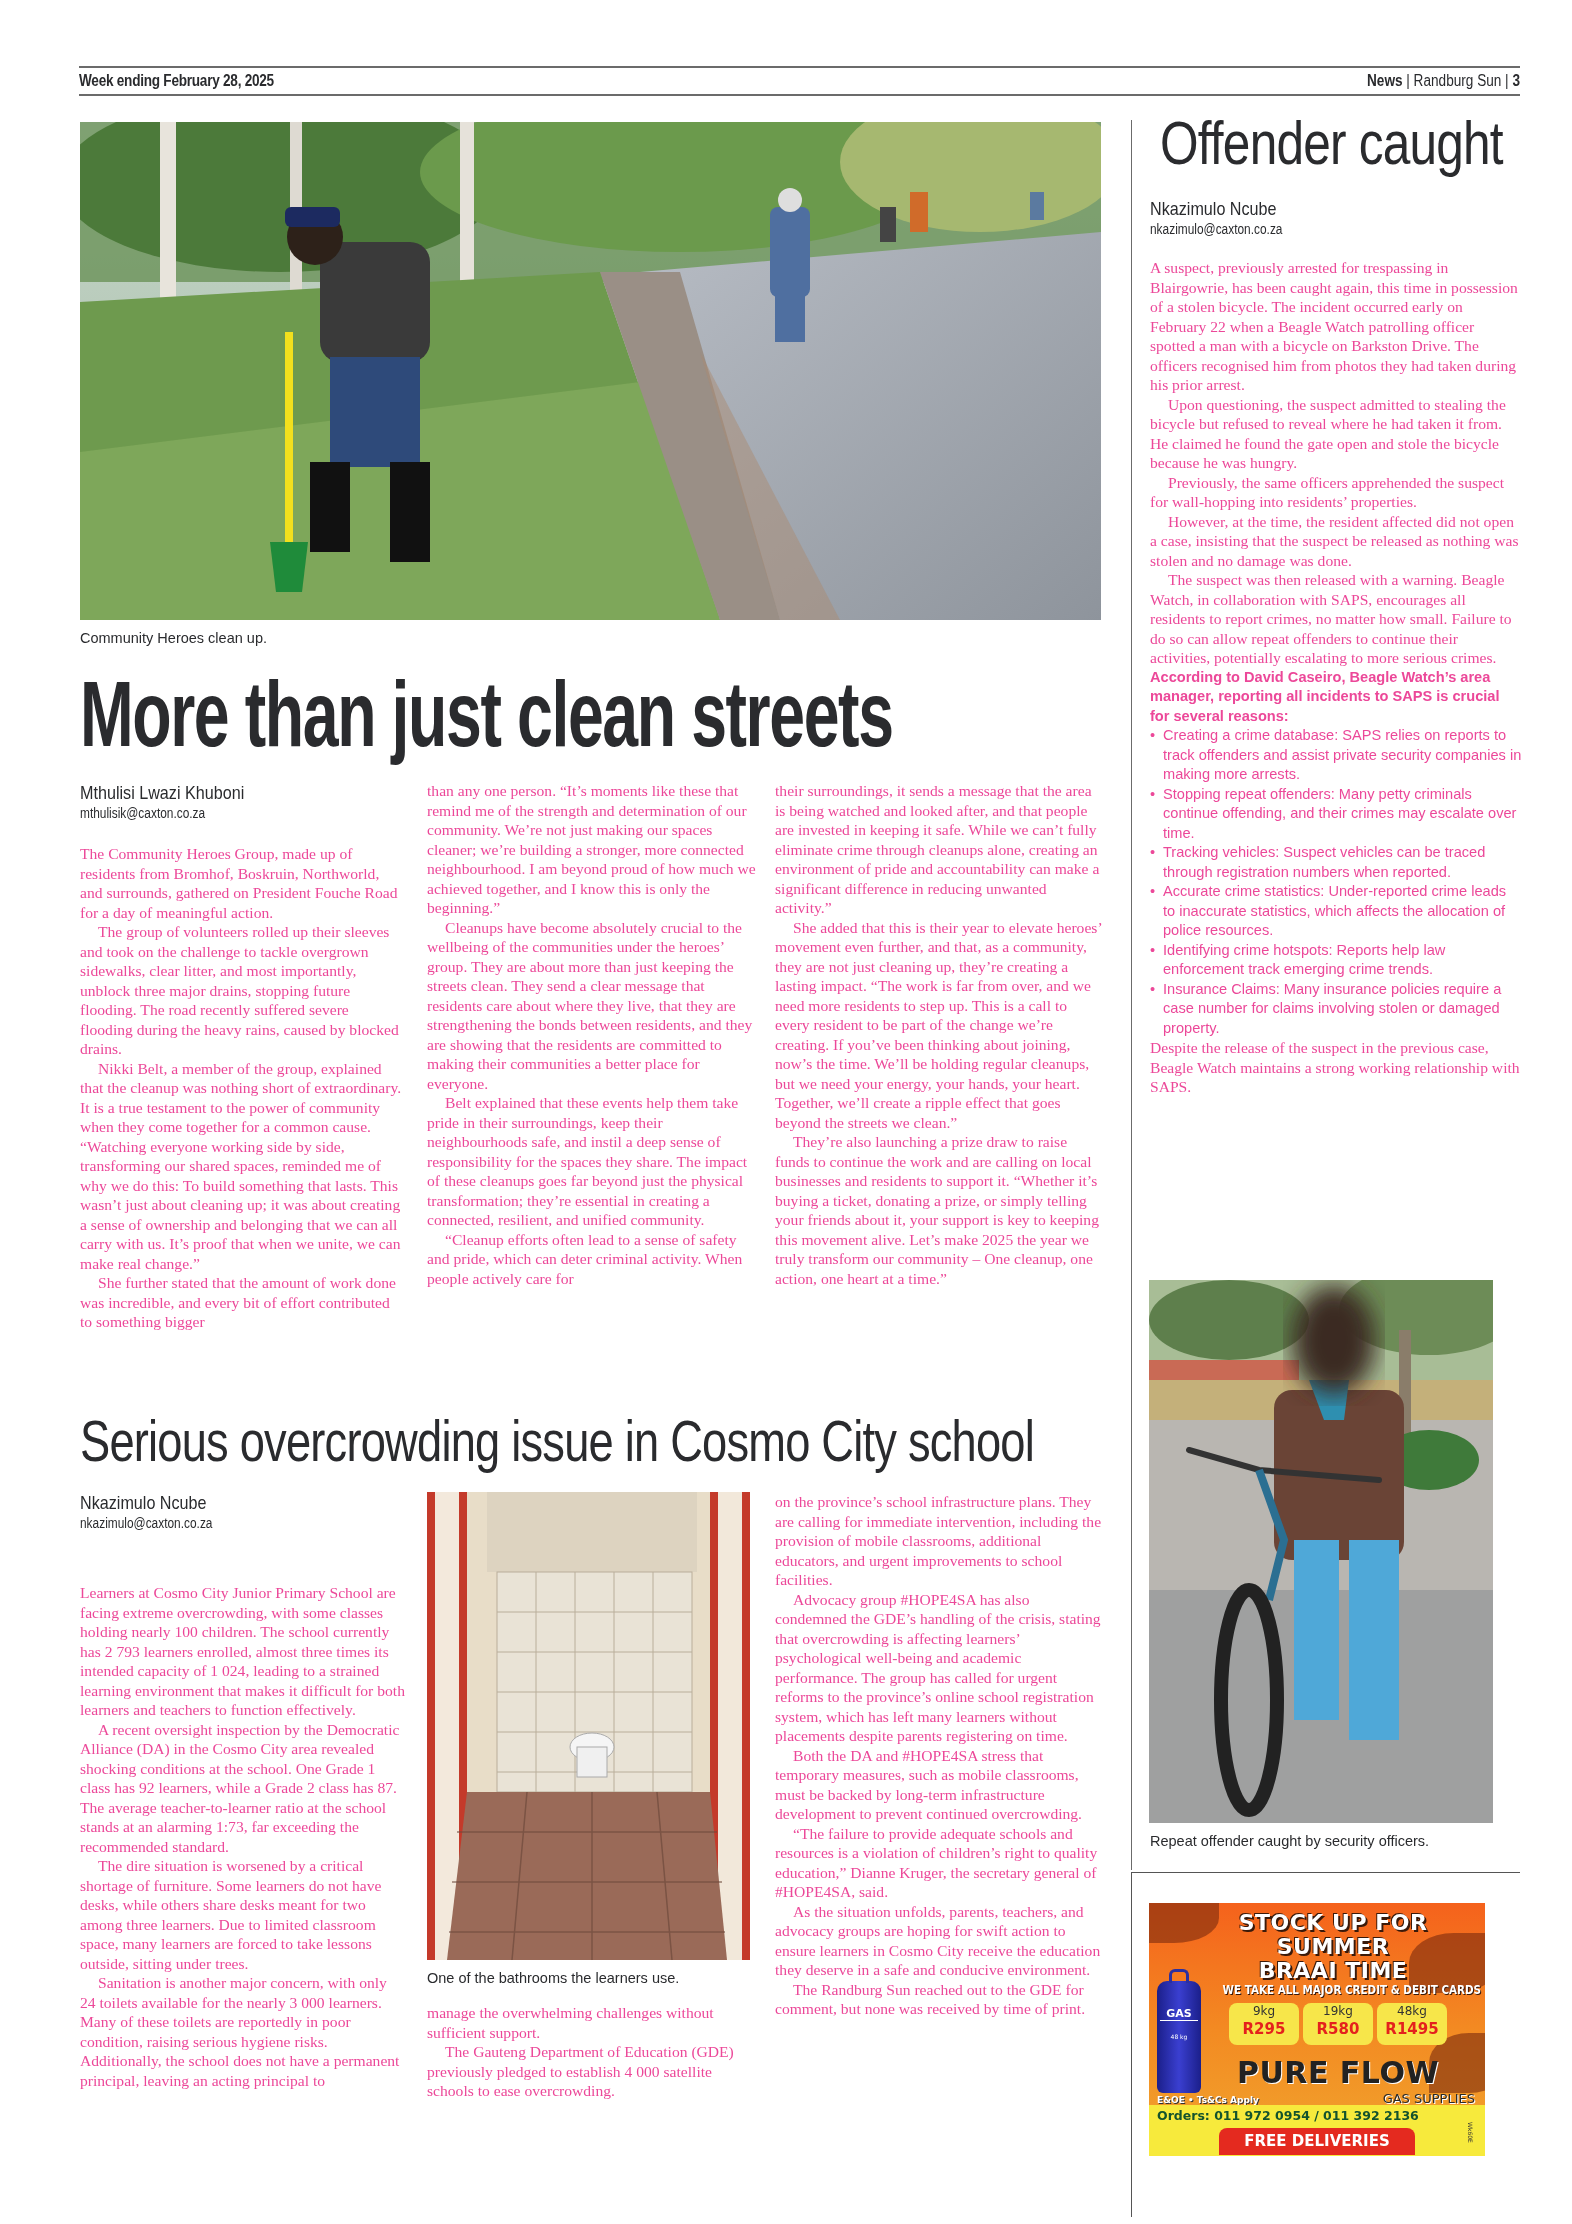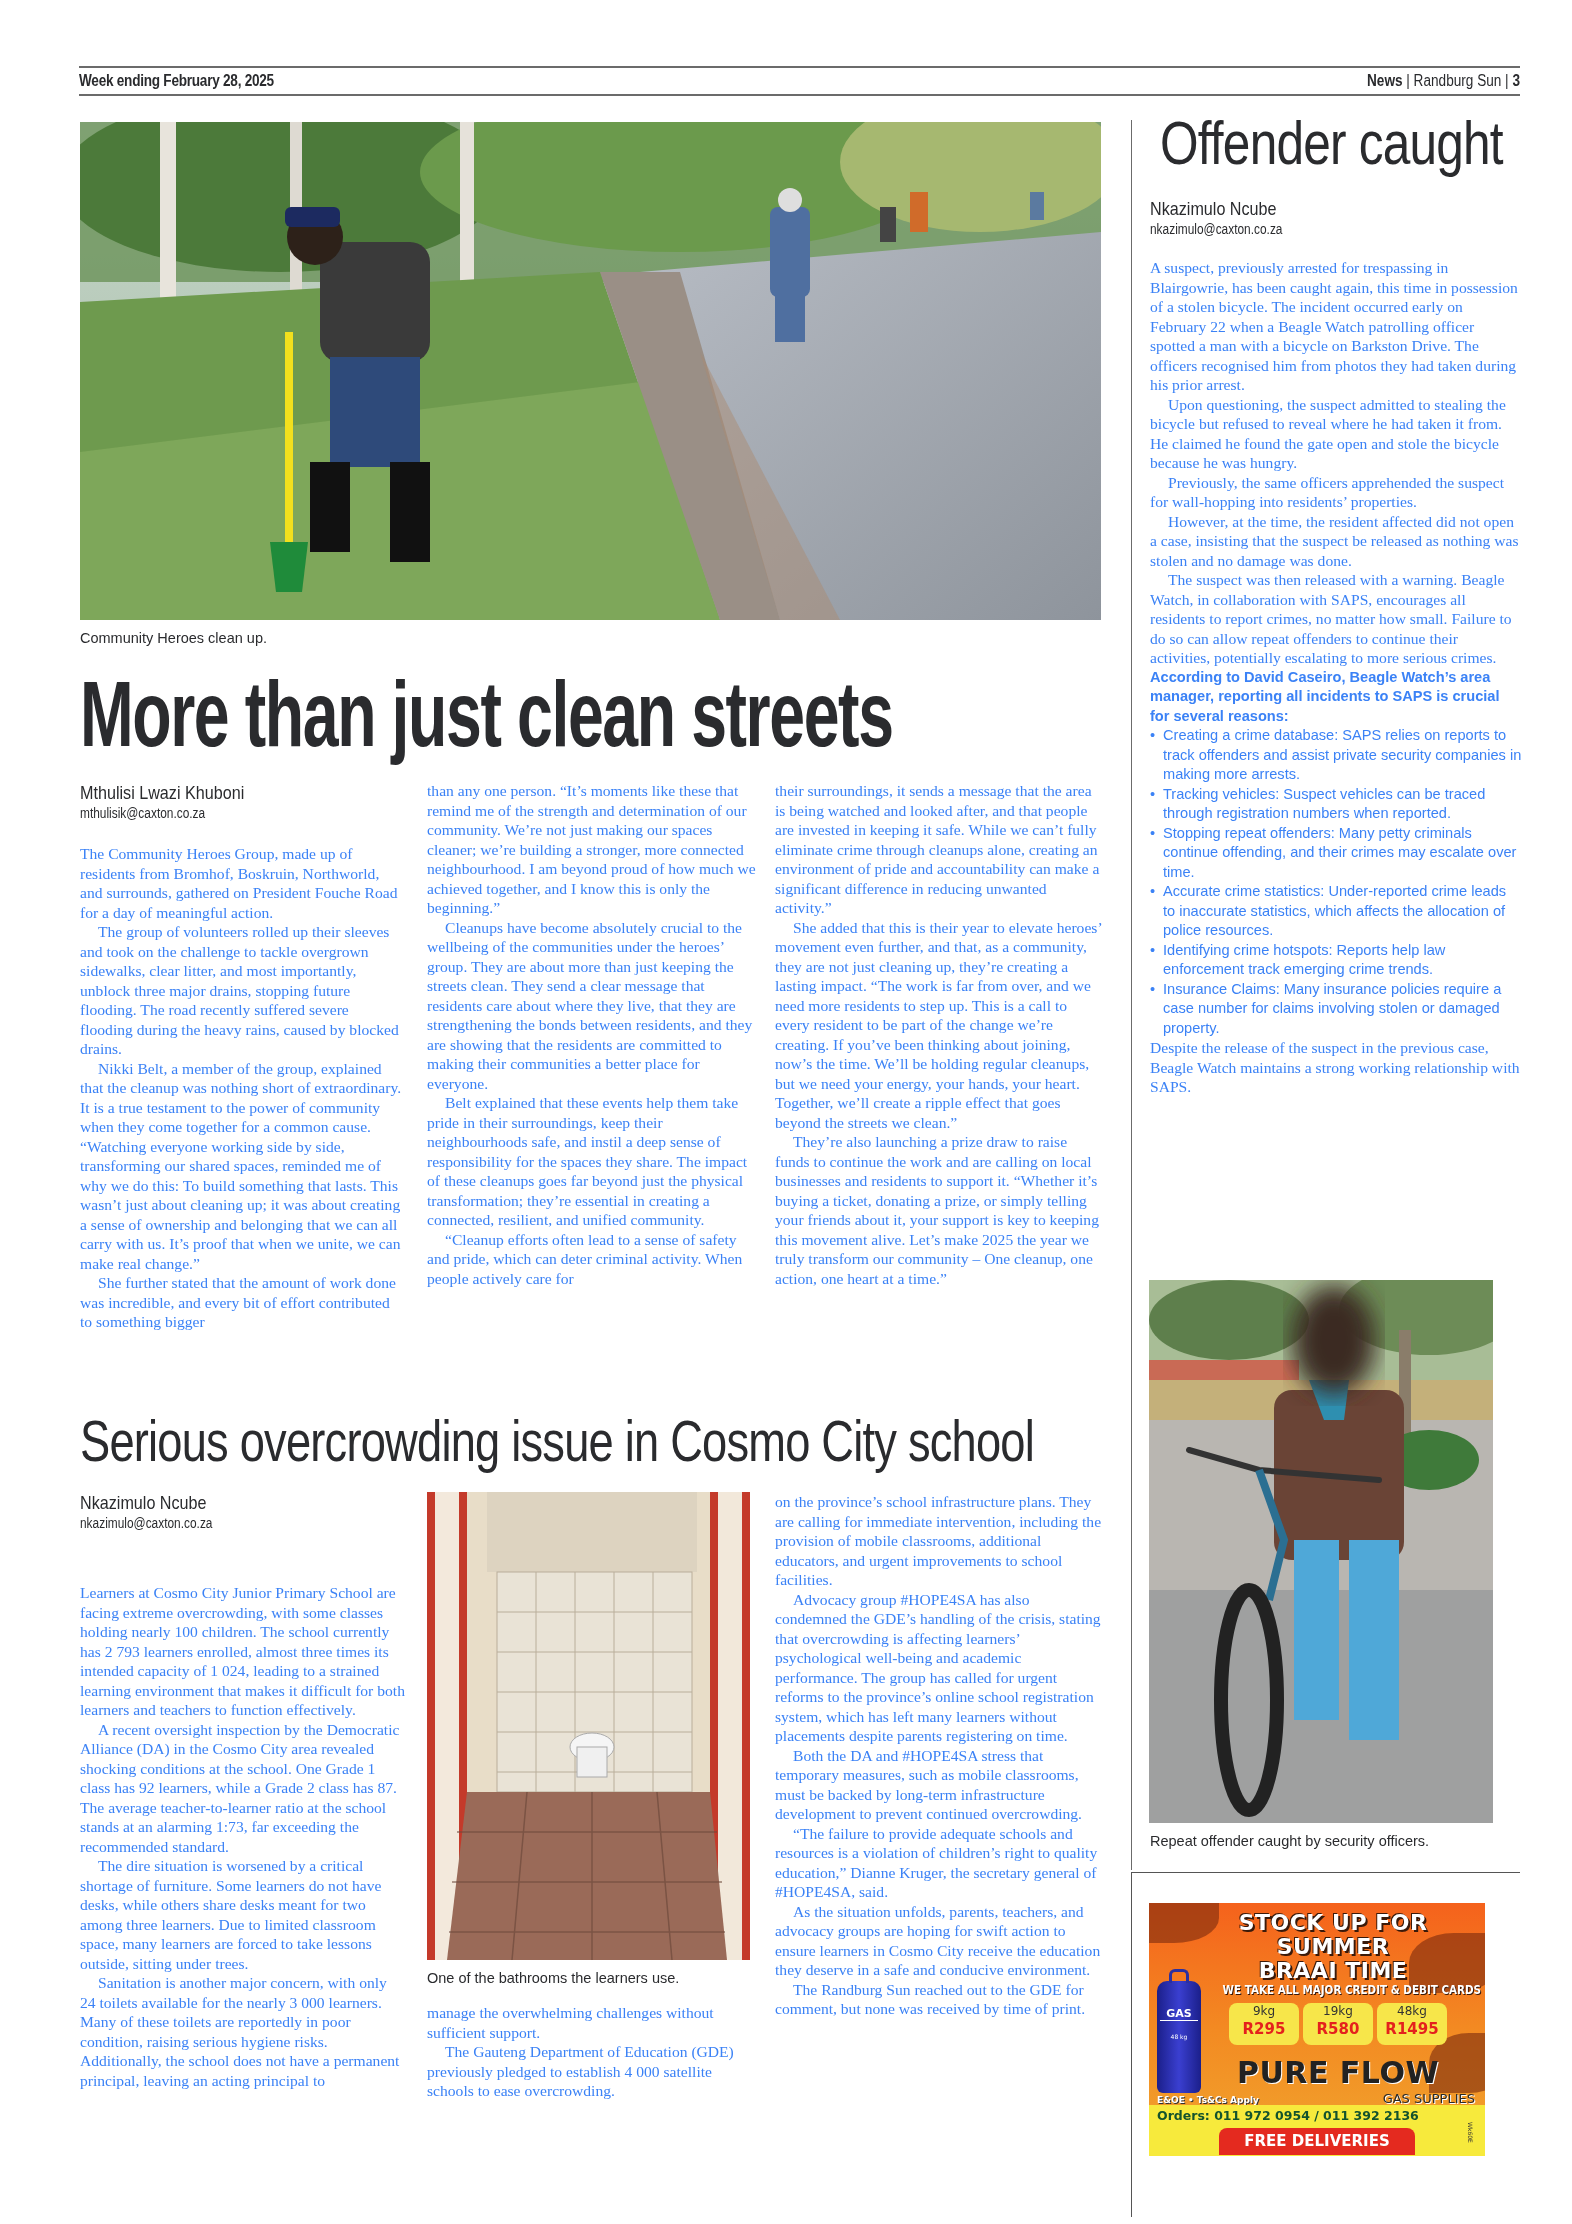--- a/index.html
+++ b/index.html
@@ -23,21 +23,21 @@
   .hl-school { left: 80px; top: 1412px; font-size: 58px; letter-spacing: -1px;
     transform: scaleX(0.78); transform-origin: left top; line-height: 1; }
   .hl-offender { left: 1160px; top: 112px; font-size: 62px; letter-spacing: -1px;
     transform: scaleX(0.8); transform-origin: left top; line-height: 1; }
 
   .byline { position: absolute; font-family: "Liberation Sans", sans-serif; }
   .byline .name { font-size: 19px; transform: scaleX(0.85); transform-origin: left; white-space: nowrap; display:block; }
   .byline .email { font-size: 14px; transform: scaleX(0.85); transform-origin: left; white-space: nowrap; display:block; margin-top: 1px; }
 
   .col { position: absolute; font-family: "Liberation Serif", serif; font-size: 15.6px; line-height: 19.5px;
-    color: #3b82f6; text-align: left; }
+    color: #ec4899; text-align: left; }
   .col p { text-indent: 0; }
   .col p.ind { text-indent: 18px; }
   .bold-lead { font-family: "Liberation Sans", sans-serif; font-weight: bold; font-size: 14.6px; line-height: 19.5px; }
   ul.reasons { list-style: none; font-family: "Liberation Sans", sans-serif; font-size: 14.6px; line-height: 19.5px; }
   ul.reasons li { position: relative; padding-left: 13px; }
   ul.reasons li::before { content: "•"; position: absolute; left: 0; top: 0; }
 
   .vrule { position: absolute; left: 1131px; top: 120px; width: 1px; height: 1750px; background: #6b6b6b; }
   .adbox { position: absolute; left: 1131px; top: 1872px; width: 389px; height: 345px;
     border-top: 1px solid #555; border-left: 1px solid #555; }
@@ -214,22 +214,22 @@
 </div>
 <div class="col" style="left:1150px; top:258px; width:372px;">
   <p>A suspect, previously arrested for trespassing in Blairgowrie, has been caught again, this time in possession of a stolen bicycle. The incident occurred early on February 22 when a Beagle Watch patrolling officer spotted a man with a bicycle on Barkston Drive. The officers recognised him from photos they had taken during his prior arrest.</p>
   <p class="ind">Upon questioning, the suspect admitted to stealing the bicycle but refused to reveal where he had taken it from. He claimed he found the gate open and stole the bicycle because he was hungry.</p>
   <p class="ind">Previously, the same officers apprehended the suspect for wall-hopping into residents’ properties.</p>
   <p class="ind">However, at the time, the resident affected did not open a case, insisting that the suspect be released as nothing was stolen and no damage was done.</p>
   <p class="ind">The suspect was then released with a warning. Beagle Watch, in collaboration with SAPS, encourages all residents to report crimes, no matter how small. Failure to do so can allow repeat offenders to continue their activities, potentially escalating to more serious crimes.</p>
   <p class="bold-lead">According to David Caseiro, Beagle Watch’s area manager, reporting all incidents to SAPS is crucial for several reasons:</p>
   <ul class="reasons">
     <li>Creating a crime database: SAPS relies on reports to track offenders and assist private security companies in making more arrests.</li>
+    <li>Stopping repeat offenders: Many petty criminals continue offending, and their crimes may escalate over time.</li>
     <li>Tracking vehicles: Suspect vehicles can be traced through registration numbers when reported.</li>
-    <li>Stopping repeat offenders: Many petty criminals continue offending, and their crimes may escalate over time.</li>
     <li>Accurate crime statistics: Under-reported crime leads to inaccurate statistics, which affects the allocation of police resources.</li>
     <li>Identifying crime hotspots: Reports help law enforcement track emerging crime trends.</li>
     <li>Insurance Claims: Many insurance policies require a case number for claims involving stolen or damaged property.</li>
   </ul>
   <p>Despite the release of the suspect in the previous case, Beagle Watch maintains a strong working relationship with SAPS.</p>
 </div>
 
 <div class="photo" style="left:1149px; top:1280px; width:344px; height:543px;">
   <svg width="344" height="543" viewBox="0 0 344 543">
     <defs>

